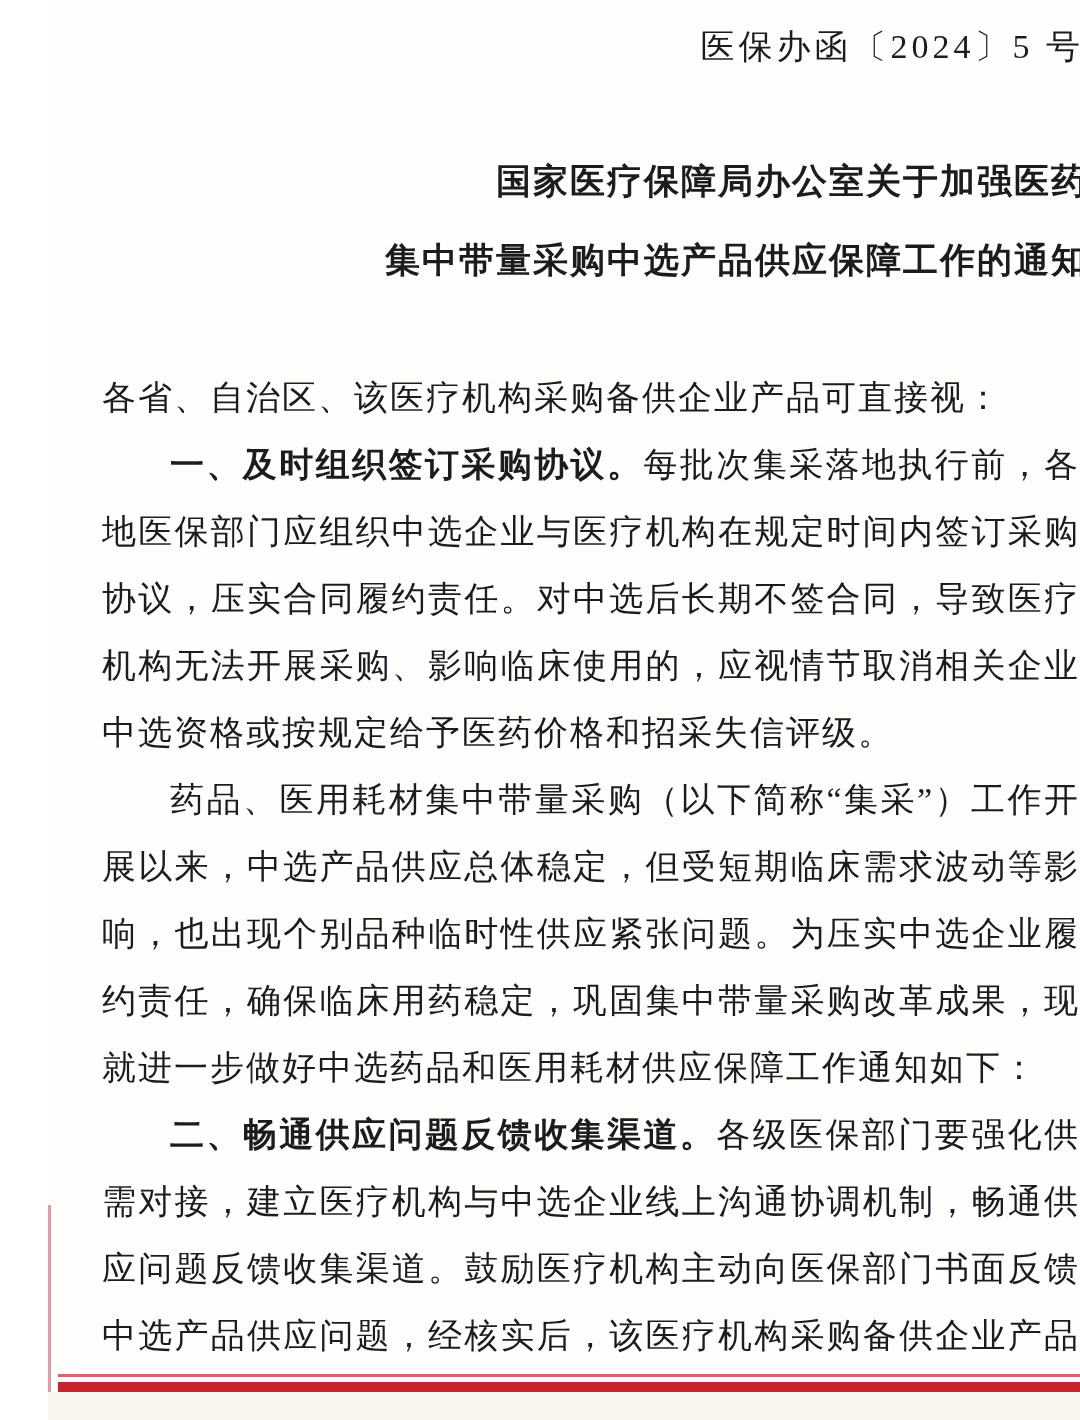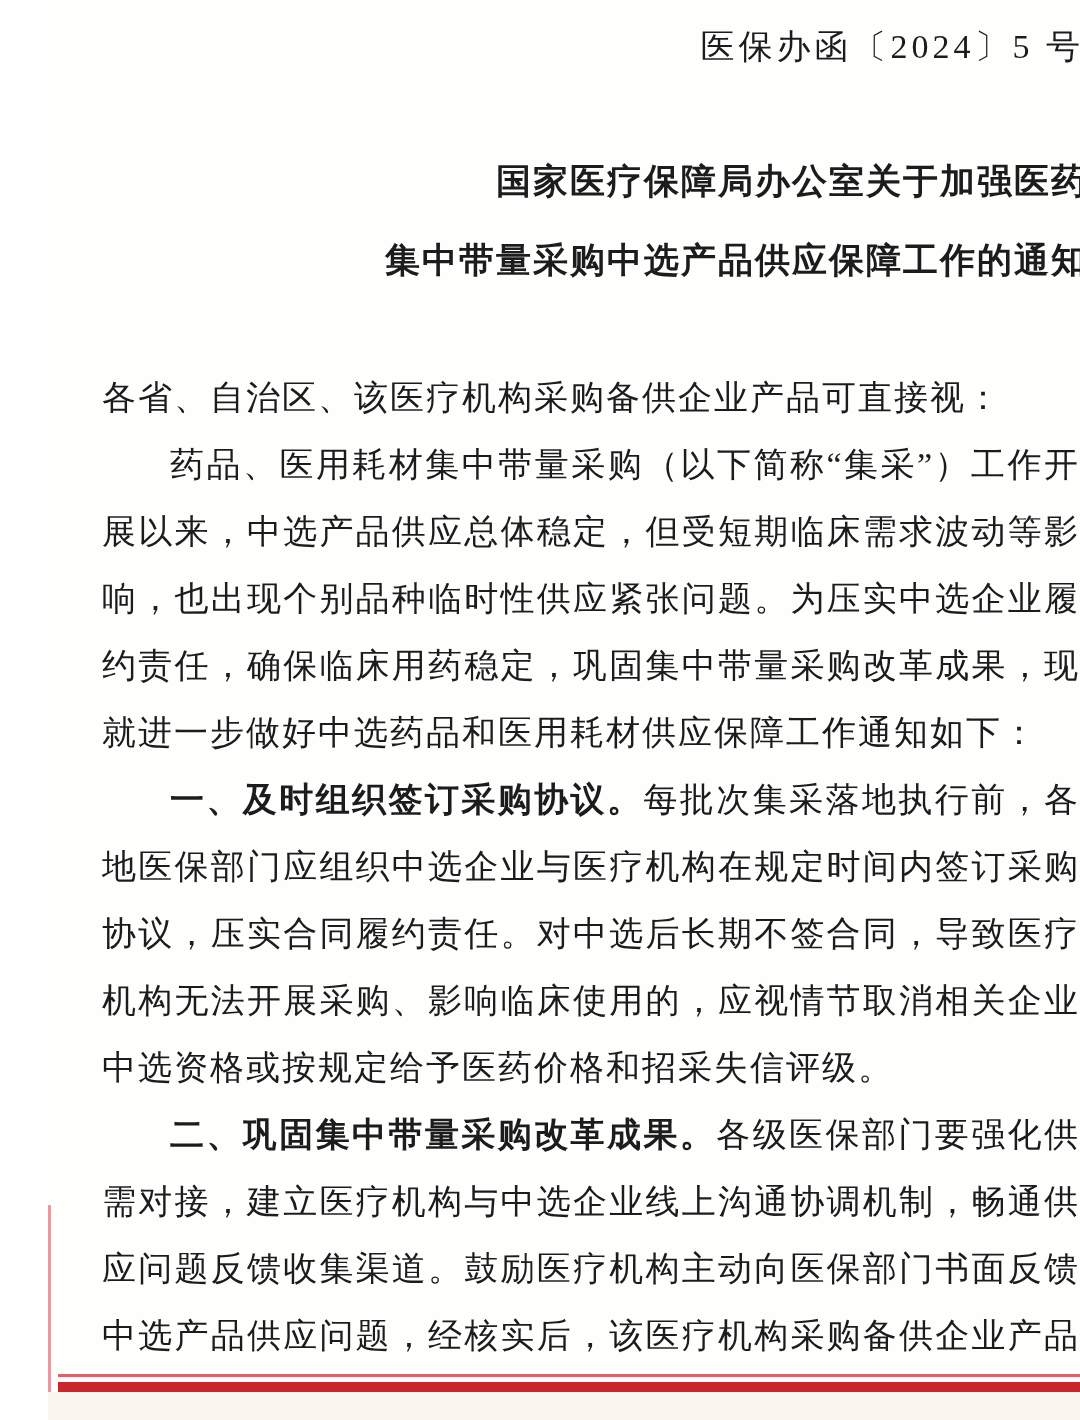--- a/index.html
+++ b/index.html
@@ -100,25 +100,25 @@
   <div class="doc-number">医保办函〔2024〕5 号</div>
 
   <h1 class="title">
     <span class="title-line">国家医疗保障局办公室关于加强医药</span>
     <span class="title-line">集中带量采购中选产品供应保障工作的通知</span>
   </h1>
 
   <div class="doc-body">
     <p class="salutation">各省、自治区、该医疗机构采购备供企业产品可直接视：</p>
 
+    <p class="para"><span class="lead">一、及时组织签订采购协议。</span><span>每批次集采落地执行前，各地医保部门应组织中选企业与医疗机构在规定时间内签订采购协议，压实合同履约责任。对中选后长期不签合同，导致医疗机构无法开展采购、影响临床使用的，应视情节取消相关企业中选资格或按规定给予医药价格和招采失信评级。</span></p>
+
     <p class="para"><span class="lead"></span><span>药品、医用耗材集中带量采购（以下简称“集采”）工作开展以来，中选产品供应总体稳定，但受短期临床需求波动等影响，也出现个别品种临时性供应紧张问题。为压实中选企业履约责任，确保临床用药稳定，巩固集中带量采购改革成果，现就进一步做好中选药品和医用耗材供应保障工作通知如下：</span></p>
 
-    <p class="para"><span class="lead">一、及时组织签订采购协议。</span><span>每批次集采落地执行前，各地医保部门应组织中选企业与医疗机构在规定时间内签订采购协议，压实合同履约责任。对中选后长期不签合同，导致医疗机构无法开展采购、影响临床使用的，应视情节取消相关企业中选资格或按规定给予医药价格和招采失信评级。</span></p>
-
-    <p class="para"><span class="lead">二、巩固集中带量采购改革成果。</span><span>各级医保部门要强化供需对接，建立医疗机构与中选企业线上沟通协调机制，畅通供应问题反馈收集渠道。鼓励医疗机构主动向医保部门书面反馈中选产品供应问题，经核实后，该医疗机构采购备供企业产品可直接视</span></p>
+    <p class="para"><span class="lead">二、畅通供应问题反馈收集渠道。</span><span>各级医保部门要强化供需对接，建立医疗机构与中选企业线上沟通协调机制，畅通供应问题反馈收集渠道。鼓励医疗机构主动向医保部门书面反馈中选产品供应问题，经核实后，该医疗机构采购备供企业产品可直接视</span></p>
   </div>
 
   <div class="left-accent-line"></div>
   <div class="rule-thin"></div>
   <div class="rule-thick"></div>
   <div class="footer-strip"></div>
 
 </div>
 
 </body></html>

